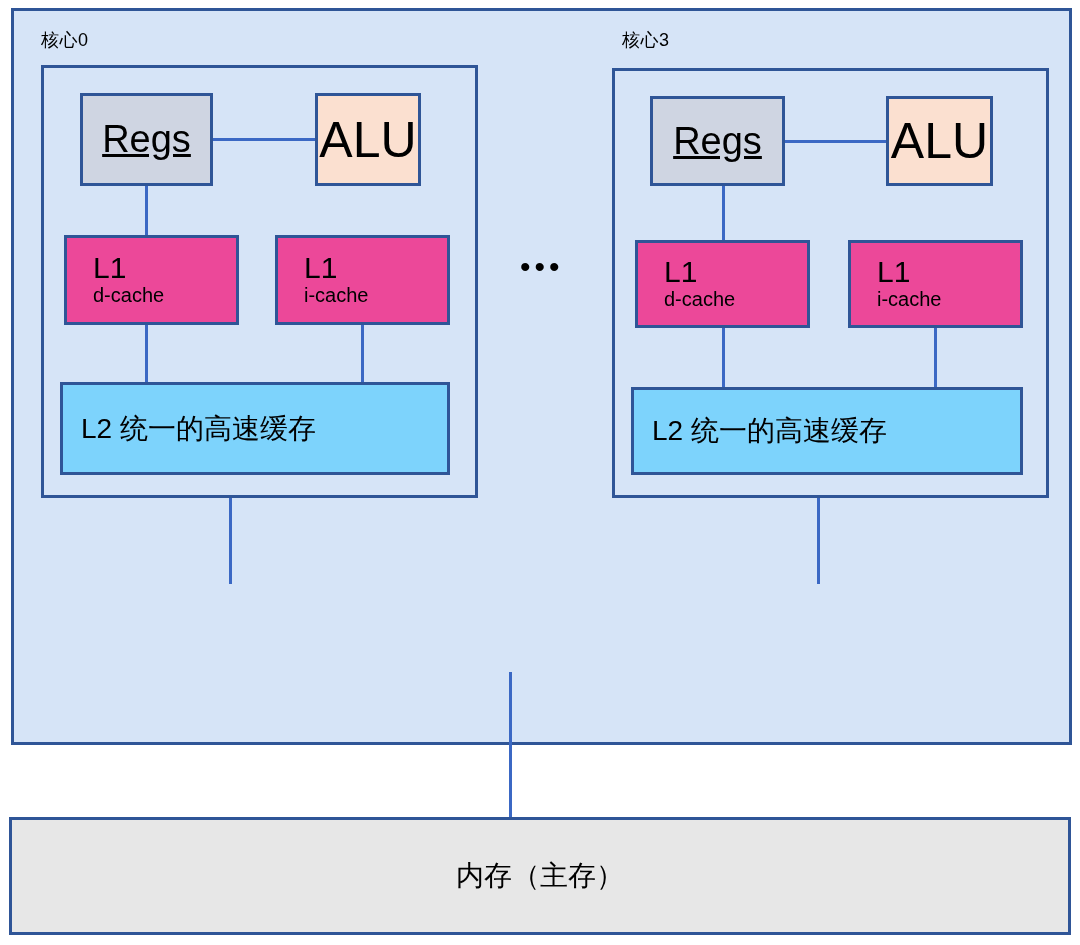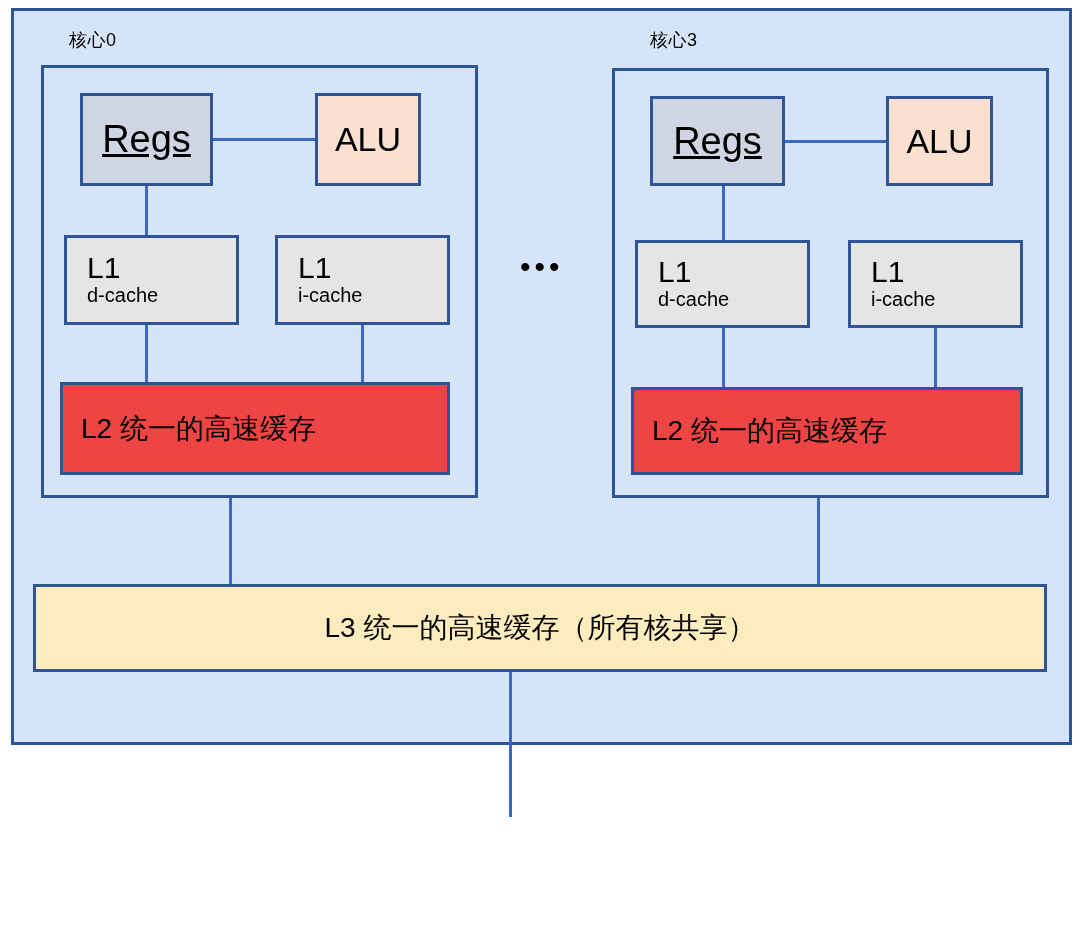--- a/index.html
+++ b/index.html
@@ -51,46 +51,45 @@
   }
   .core-0 { left: 41px;  top: 65px;  width: 437px; height: 433px; }
   .core-3 { left: 612px; top: 68px;  width: 437px; height: 430px; }
 
   .core-label {
     position: absolute;
     font-size: 18px;
     color: #000;
     letter-spacing: .5px;
     white-space: nowrap;
-    margin-left: 28px;
   }
   .core-label-0 { left: 41px;  top: 28px; }
   .core-label-3 { left: 622px; top: 28px; text-align: center; }
 
   .regs {
     background: #cfd5e2;
     font-size: 38px;
     text-decoration: underline;
   }
   .alu {
     background: #fbe0d0;
-    font-size: 34px;
+    font-size: 50px;
   }
   .l1 {
-    background: #e5e5e5;
+    background: #ec4899;
     flex-direction: column;
     align-items: flex-start;
     justify-content: center;
-    padding-left: 20px;
+    padding-left: 26px;
   }
   .l1 .l1-title { font-size: 30px; line-height: 1.05; }
   .l1 .l1-sub   { font-size: 20px; line-height: 1.25; margin-top: 0; }
 
   .l2 {
-    background: #ef4444;
+    background: #7dd3fc;
     justify-content: flex-start;
     padding-left: 18px;
     font-size: 28px;
   }
   .l3 {
     background: #fdedbe;
     font-size: 28px;
     justify-content: center;
   }
   .mem {
@@ -207,20 +206,20 @@
     <span class="l1-sub">d-cache</span>
   </div>
   <div class="box l1 l1i-3">
     <span class="l1-title">L1</span>
     <span class="l1-sub">i-cache</span>
   </div>
   <div class="box l2 l2-3">
     <span>L2 统一的高速缓存</span>
   </div>
 
-  <div class="box l3 l3-box">
-    <span>L3 统一的高速缓存（所有核共享）</span>
-  </div>
 
   <div class="line line-v c-l3-mem"></div>
 
+  <div class="box mem mem-box">
+    <span>内存（主存）</span>
+  </div>
 
 </div>
 
 </body></html>

